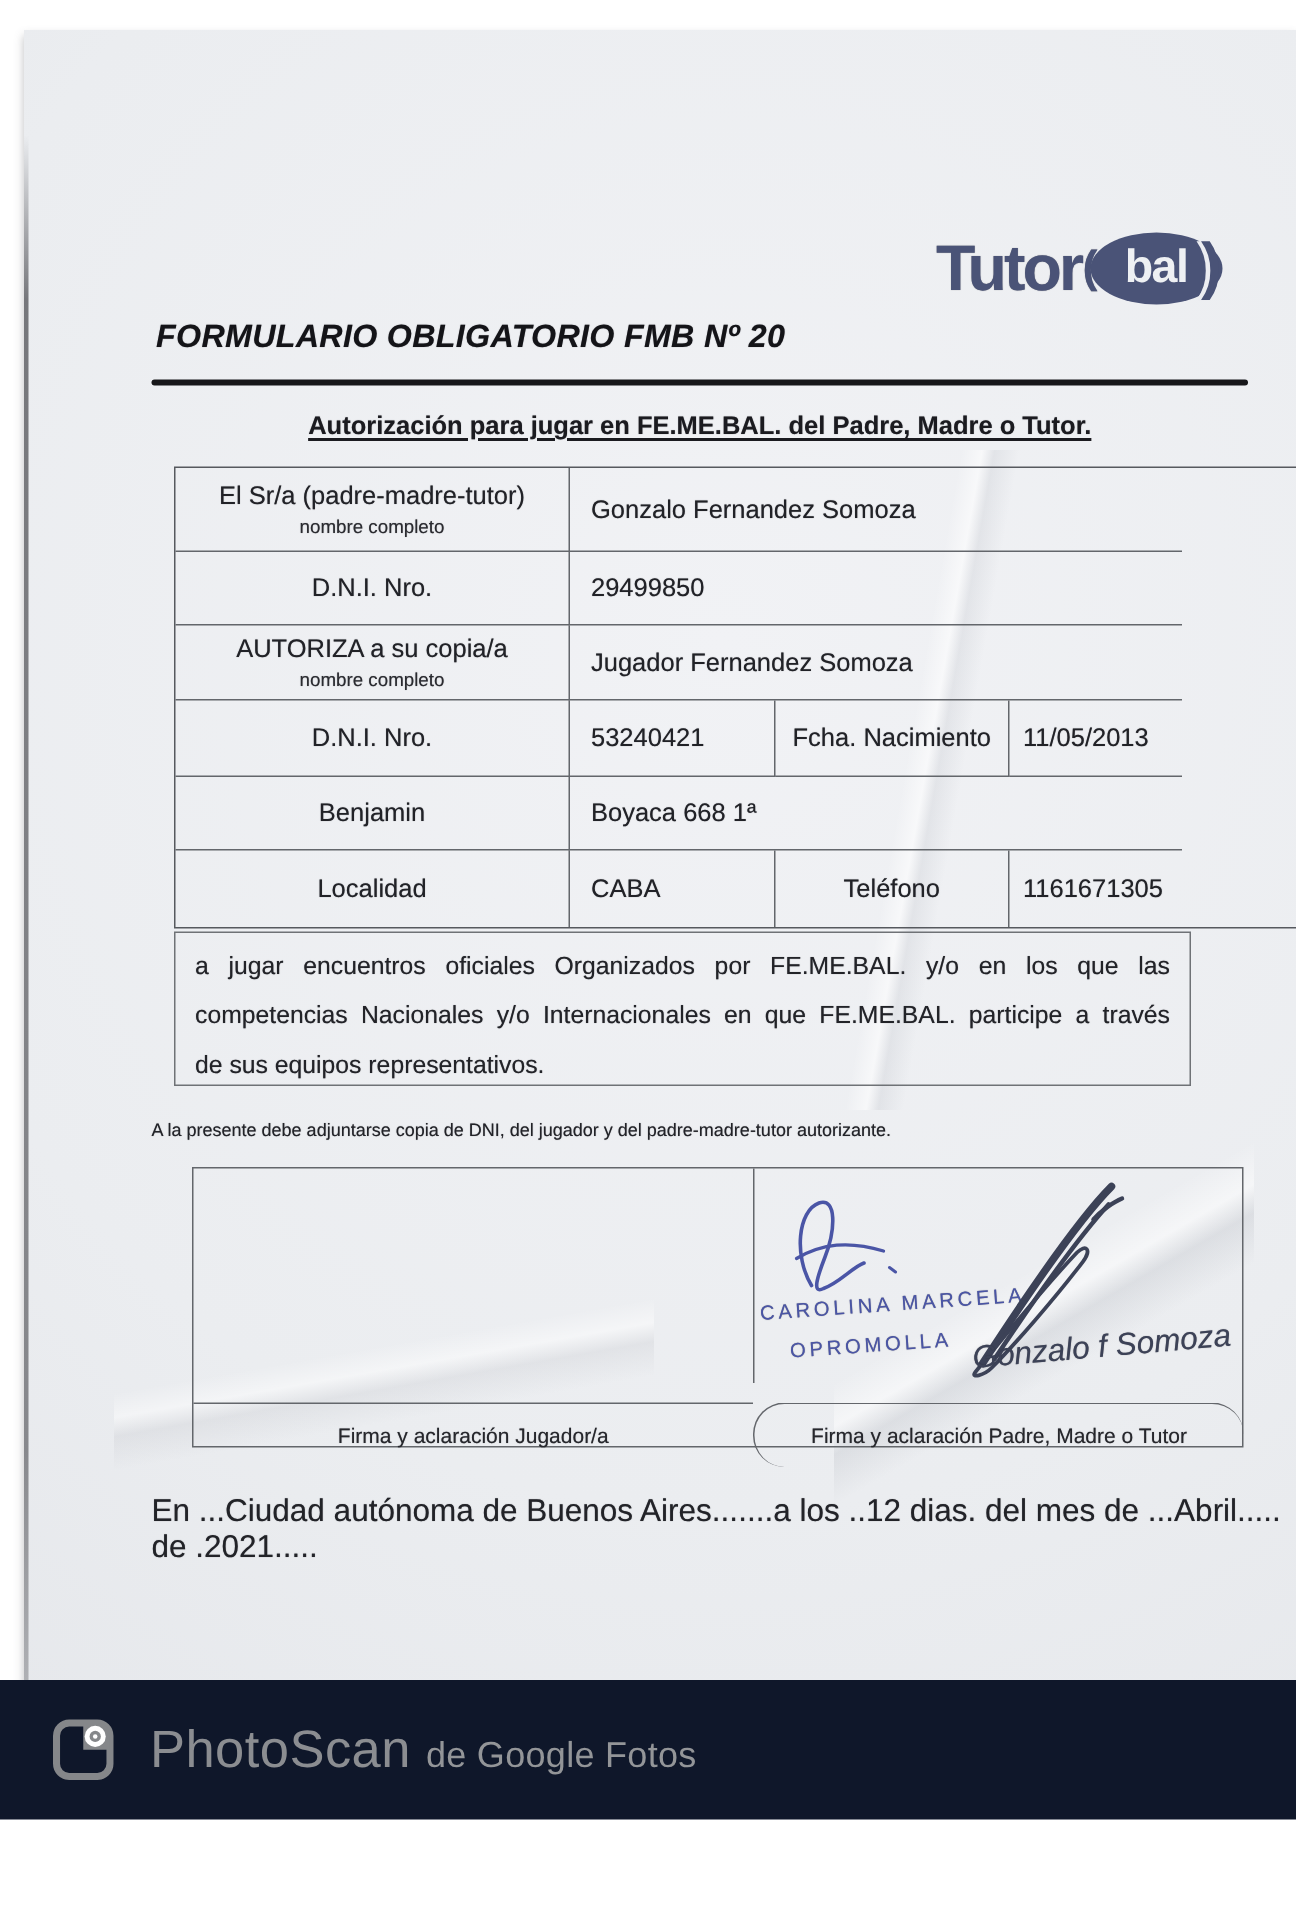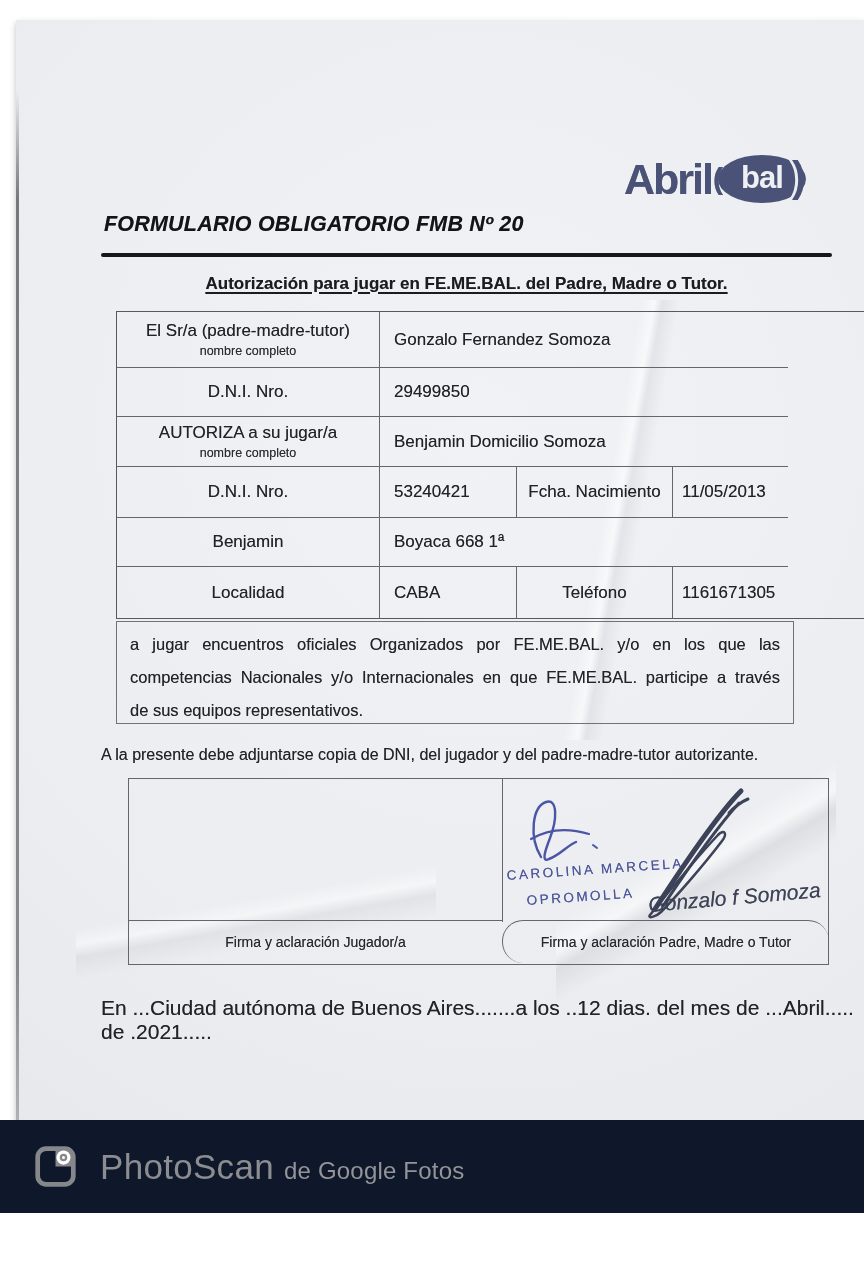--- a/index.html
+++ b/index.html
@@ -74,32 +74,32 @@
 
   
   .para-box {
     position:absolute; left:100px; top:601px; width:678px; height:103px;
     border:1px solid #6f7276; padding:6px 13px 0 13px;
   }
   .para-line { font-size:16.5px; color:#222328; height:33px; line-height:33px; overflow:hidden; }
   .para-line.just { text-align:justify; }
   .para-line.just::after { content:""; display:inline-block; width:100%; line-height:0; }
 
-  .note { position:absolute; left:85px; top:726px; font-size:16px; color:#222328; }
+  .note { position:absolute; left:85px; top:726px; font-size:12px; color:#222328; }
 
   
   .sig-table {
     position:absolute; left:112px; top:758px; width:701px; height:187px;
     border:1px solid #63666b;
   }
   .sig-area-left  { position:absolute; left:0; top:0; width:373px; height:143px; }
   .sig-area-right { position:absolute; left:373px; top:0; width:327px; height:143px; border-left:1px solid #63666b; }
   .sig-area-right svg { overflow:visible; display:block; }
   .sig-label {
-    position:absolute; top:141px; height:43px; border-top:1px solid #63666b;
+    position:absolute; top:156px; height:43px; border-top:1px solid #63666b;
     display:flex; align-items:center; justify-content:center;
     font-size:14px; color:#26272c;
   }
   .sl-left  { left:0; width:373px; }
   .sl-right { left:373px; width:327px; border-left:1px solid #63666b;border-radius:21px; }
 
   .date-line { position:absolute; left:85px; top:976px; font-size:21px; color:#222328; }
 
   
   .footer {
@@ -115,21 +115,21 @@
 
 <div class="screen">
 
   <div class="paper">
     <div class="paper-edge"></div>
     <div class="crease c1"></div>
     <div class="crease c2"></div>
     <div class="crease c3"></div>
 
     <div class="logo">
-      <span class="logo-feme">Abril</span>
+      <span class="logo-feme">Tutor</span>
       <span class="logo-open">(</span>
       <span class="logo-oval">
         <span class="logo-bal">bal</span>
       </span>
       <span class="logo-close">)</span>
     </div>
 
     <div class="form-title">FORMULARIO OBLIGATORIO FMB Nº 20</div>
     <div class="title-rule"></div>
     <div class="subtitle">Autorización para jugar en FE.ME.BAL. del Padre, Madre o Tutor.</div>
@@ -139,24 +139,24 @@
       <div class="ft-cell ft-label br bb">
         <span>El Sr/a (padre-madre-tutor)</span>
         <span class="ft-sub">nombre completo</span>
       </div>
       <div class="ft-cell ft-value span3 bb">Gonzalo Fernandez Somoza</div>
 
       <div class="ft-cell ft-label br bb">D.N.I. Nro.</div>
       <div class="ft-cell ft-value span3 bb">29499850</div>
 
       <div class="ft-cell ft-label br bb">
-        <span>AUTORIZA a su jugar/a</span>
+        <span>AUTORIZA a su copia/a</span>
         <span class="ft-sub">nombre completo</span>
       </div>
-      <div class="ft-cell ft-value span3 bb">Benjamin Domicilio Somoza</div>
+      <div class="ft-cell ft-value span3 bb">Jugador Fernandez Somoza</div>
 
       <div class="ft-cell ft-label br bb">D.N.I. Nro.</div>
       <div class="ft-cell ft-value br bb">53240421</div>
       <div class="ft-cell ft-label br bb">Fcha. Nacimiento</div>
       <div class="ft-cell ft-value tight bb">11/05/2013</div>
 
       <div class="ft-cell ft-label br bb">Benjamin</div>
       <div class="ft-cell ft-value span3 bb">Boyaca 668 1ª</div>
 
       <div class="ft-cell ft-label br">Localidad</div>

